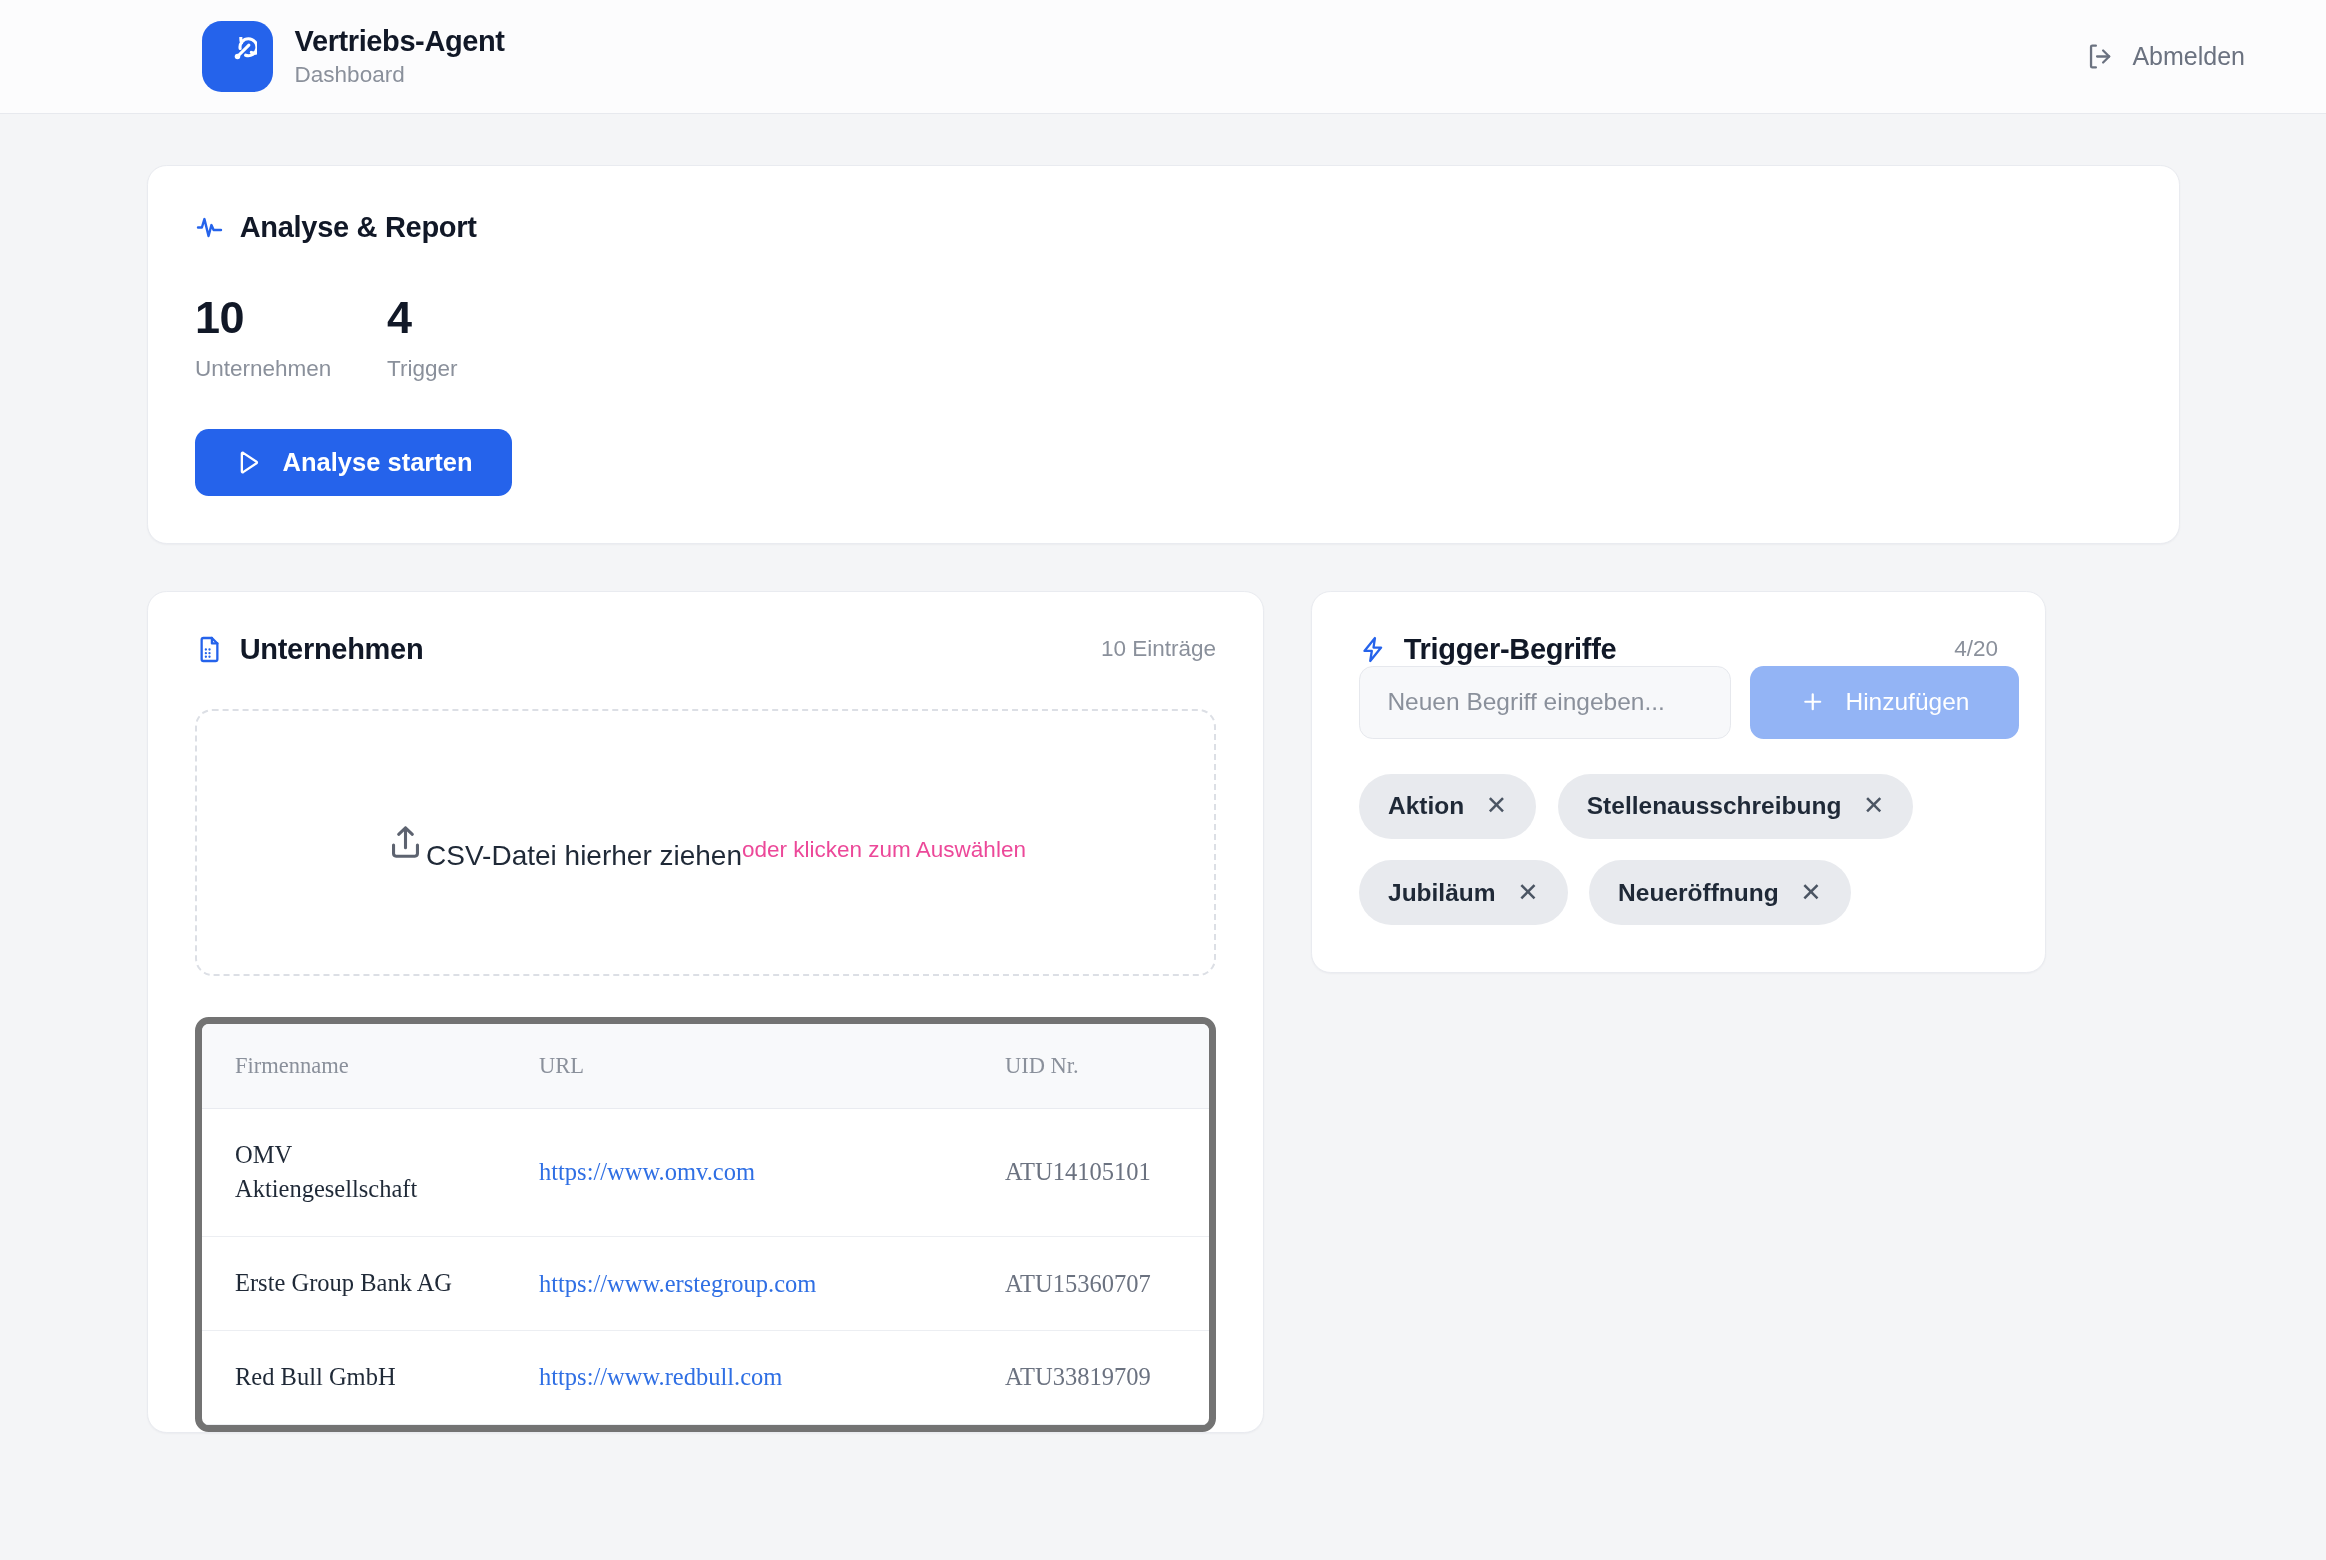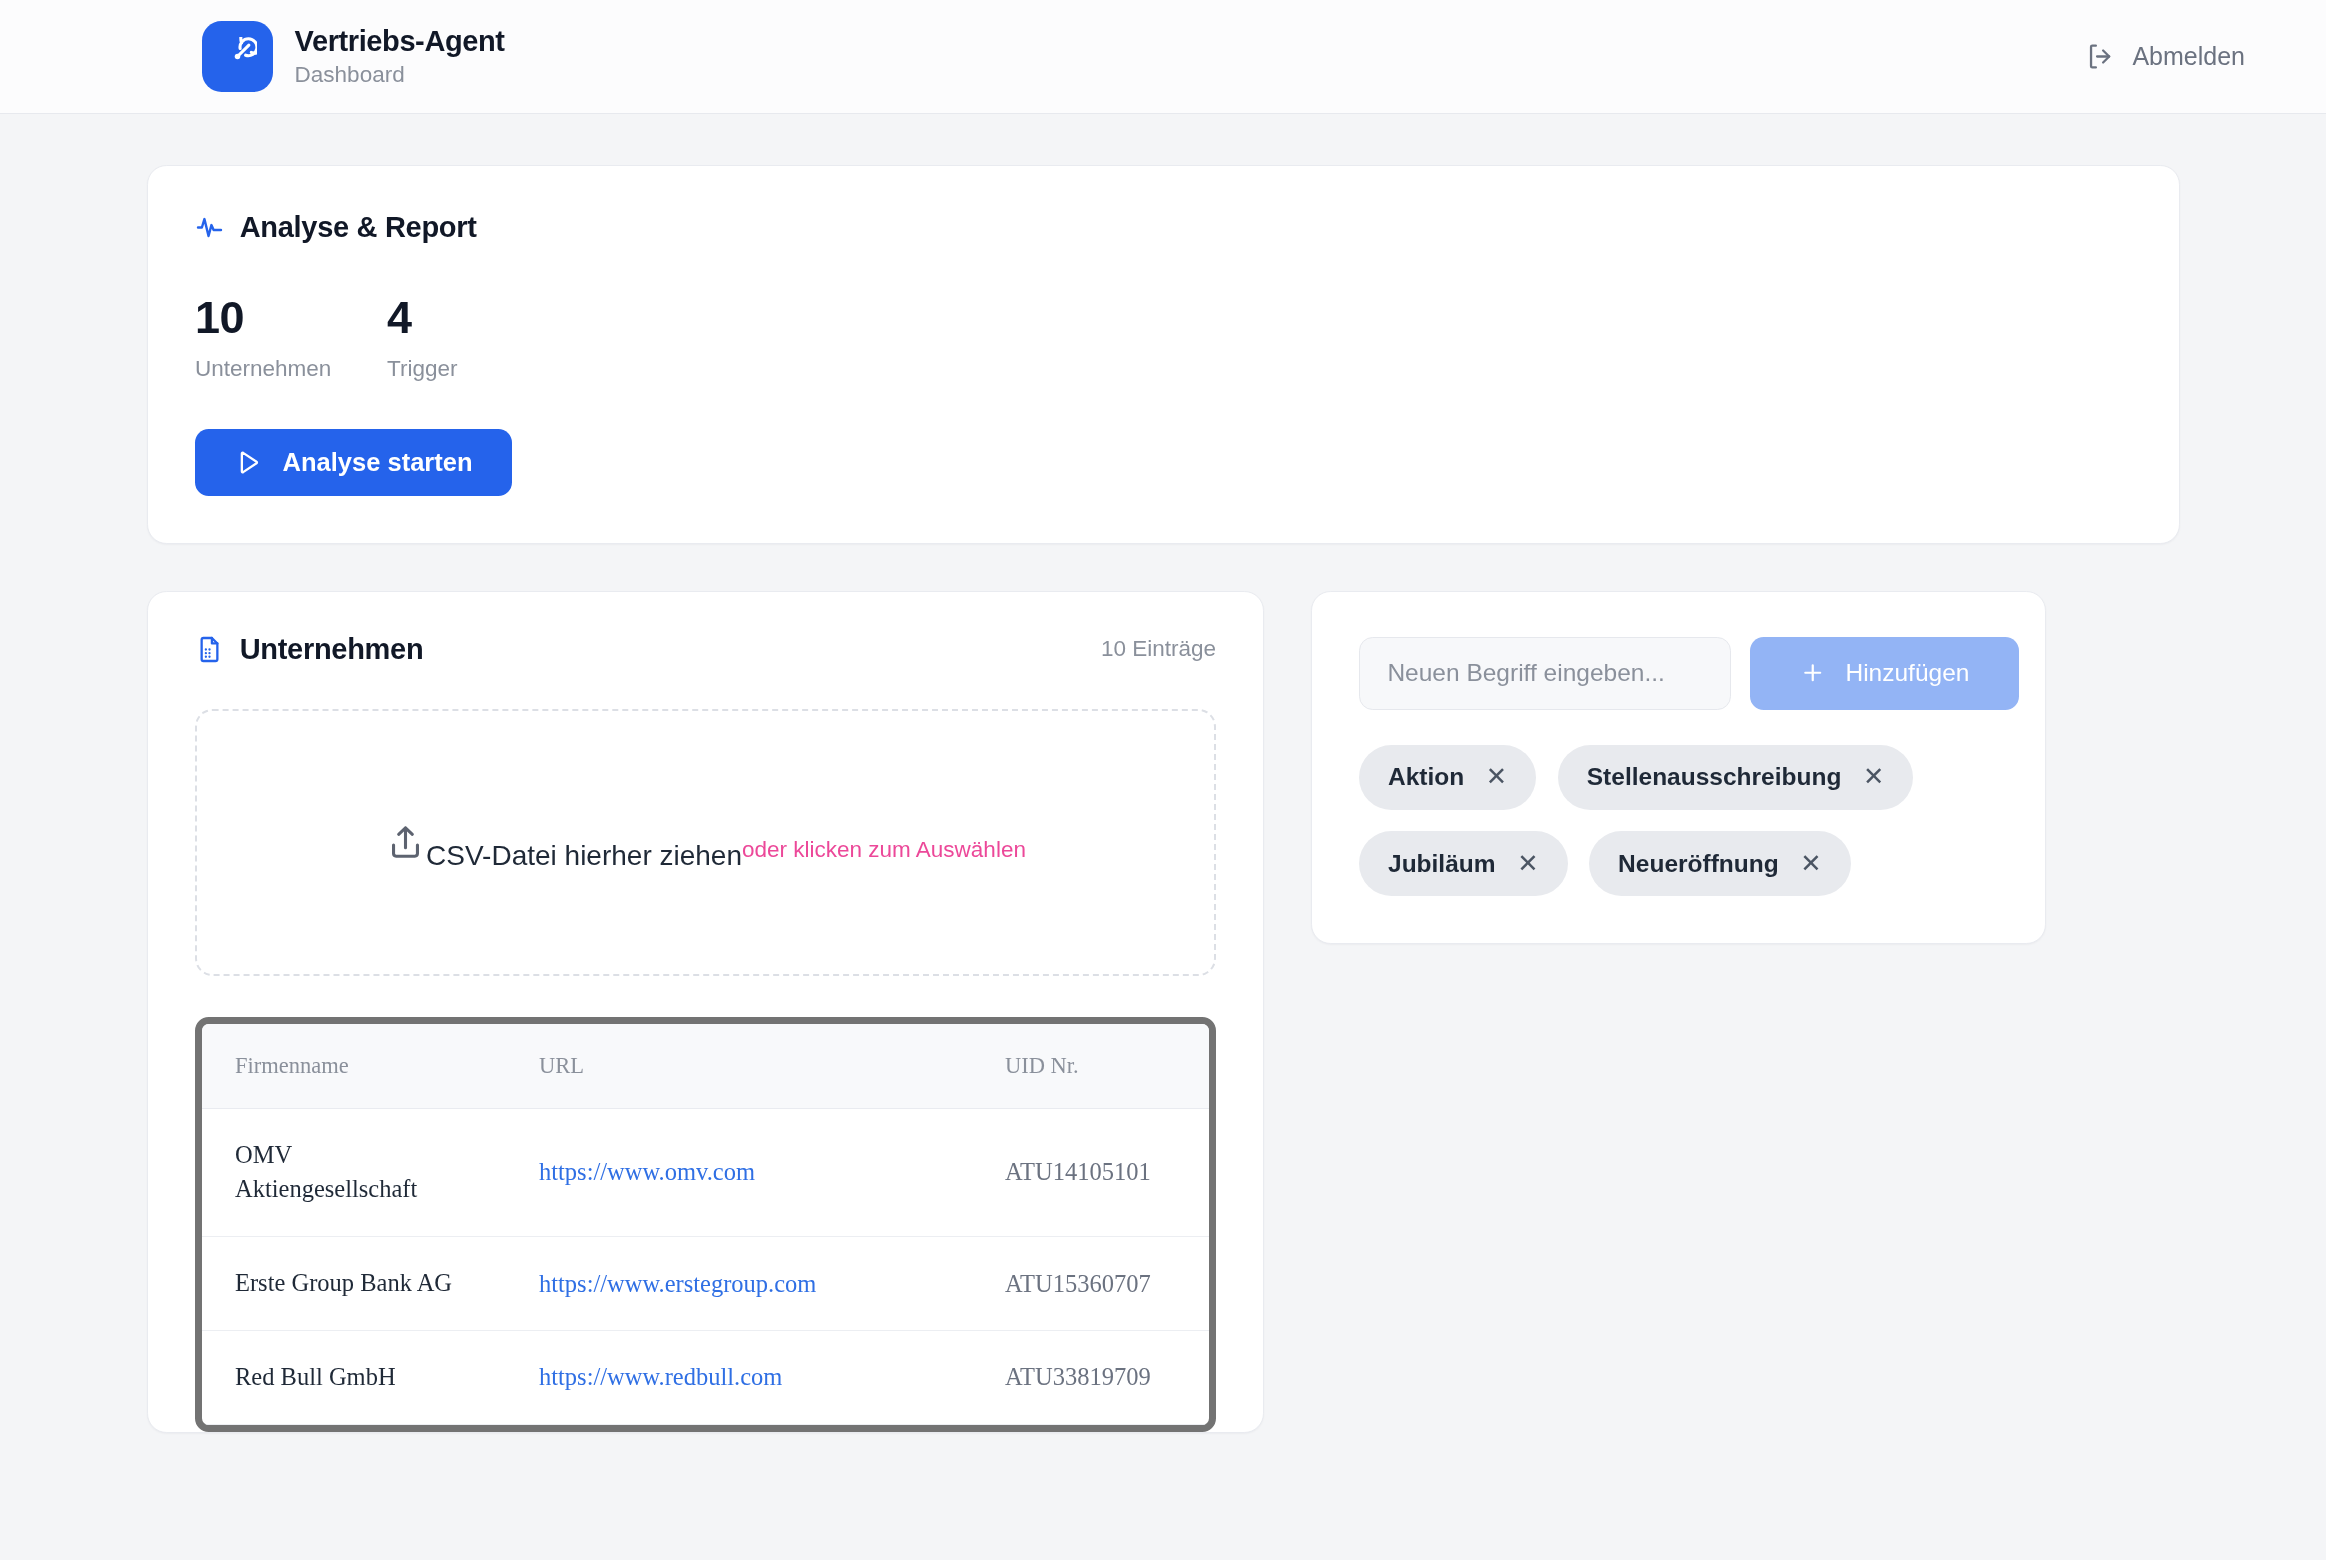--- a/index.html
+++ b/index.html
@@ -127,21 +127,21 @@
     vertical-align: middle;
   }
   tbody td.name { font-weight: 500; width: 304px; line-height: 1.42; }
   tbody td.url { width: 466px; }
   tbody td.url a { color: #2f6fe4; text-decoration: none; }
   tbody td.uid { color: #6b7280; }
   tbody tr:last-child td { border-bottom: 1px solid #eceef2; }
 
   
   .trigger-body { padding: 0 47px 47px 47px; }
-  .trigger-row { display: flex; gap: 19.6px; margin-top: 45px; }
+  .trigger-row { display: flex; gap: 19.6px; }
   .trigger-input {
     flex: 1;
     height: 73px;
     border: 1px solid #e6e8ed;
     border-radius: 13.7px;
     background: #f7f8fa;
     padding: 0 27.4px;
     font-size: 24.5px; color: #111827;
     font-family: inherit;
     outline: none;
@@ -294,20 +294,29 @@
                 <a href="#">https://www.redbull.com</a>
               </td>
               <td class="uid">ATU33819709</td>
             </tr>
           </tbody>
         </table>
       </div>
     </div>
 
     <div class="card col-right">
+      <div class="panel-head">
+        <span style="margin-right:15.7px">
+          <svg width="29" height="29" viewBox="0 0 24 24" fill="none" stroke="#2563eb" stroke-width="1.9" stroke-linecap="round" stroke-linejoin="round">
+            <path d="M13.2 2.5 4.5 13.2h6.1l-1.3 8.3 9-11.1h-6.3z"></path>
+          </svg>
+        </span>
+        <span class="card-title">Trigger-Begriffe</span>
+        <span class="meta">4/20</span>
+      </div>
 
       <div class="trigger-body">
         <div class="trigger-row">
           <input class="trigger-input" type="text" placeholder="Neuen Begriff eingeben..." style="">
           <button class="btn-add">
             <span>
               <svg width="25.5" height="25.5" viewBox="0 0 24 24" fill="none" stroke="#ffffff" stroke-width="2.1" stroke-linecap="round">
                 <path d="M12 5v14M5 12h14"></path>
               </svg>
             </span>

